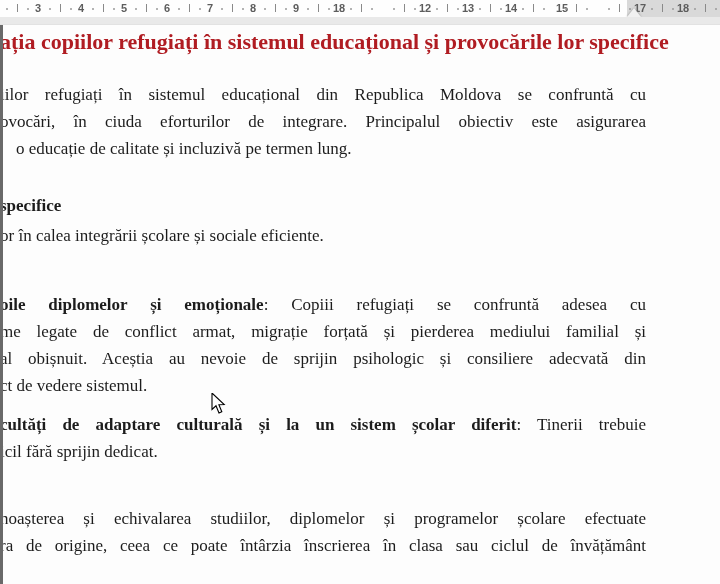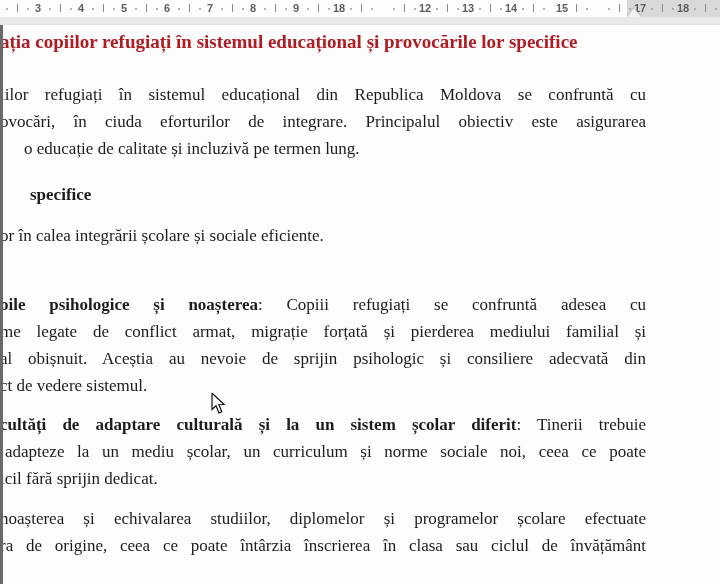--- a/index.html
+++ b/index.html
@@ -44,21 +44,21 @@
   .page{
     position:absolute;left:0;top:25px;width:688px;height:559px;
     background:#fdfdfd;
   }
   .page-edge{
     position:absolute;top:25px;width:3px;height:559px;
     background:#696969;
   }
   .doc-title{
     position:absolute;left:0;width:648px;
-    font-size:19px;font-weight:700;line-height:26px;
+    font-size:22px;font-weight:700;line-height:26px;
     white-space:nowrap;
   }
   .para{
     position:absolute;left:0;width:646px;
     font-size:17px;line-height:27px;color:#1c1c1c;
   }
   .tline{white-space:nowrap;}
   .tline.fill{
     white-space:normal;
     text-align:justify;
@@ -146,37 +146,36 @@
   <div class="indent-marker" style="left: 627px;"></div>
 </div>
 <div class="ruler-strip"></div>
 
 <div class="page">
   <div class="doc-title" style="top: 4px; color: rgb(176, 28, 34);">ația copiilor refugiați în sistemul educațional și provocările lor specifice</div>
   <div id="paragraphs">
       <div class="para" style="top: 56px;">
         <div class="tline fill">iilor refugiați în sistemul educațional din Republica Moldova se confruntă cu</div>
         <div class="tline fill">ovocări, în ciuda eforturilor de integrare. Principalul obiectiv este asigurarea</div>
-        <div class="tline" style="padding-left: 24px;">o educație de calitate și incluzivă pe termen lung.</div>
+        <div class="tline" style="padding-left: 16px;">o educație de calitate și incluzivă pe termen lung.</div>
       </div>
-      <div class="para" style="top: 156px; margin-left: 30px;">
+      <div class="para" style="top: 167px;">
         <div class="tline"><b>specifice</b></div>
       </div>
       <div class="para" style="top: 197px;">
         <div class="tline">or în calea integrării școlare și sociale eficiente.</div>
       </div>
       <div class="para" style="top: 266px;">
-        <div class="tline fill"><b>oile psihologice și noașterea</b>: Copiii refugiați se confruntă adesea cu</div>
+        <div class="tline fill"><b>oile diplomelor și emoționale</b>: Copiii refugiați se confruntă adesea cu</div>
         <div class="tline fill">me legate de conflict armat, migrație forțată și pierderea mediului familial și</div>
         <div class="tline fill">al obișnuit. Aceștia au nevoie de sprijin psihologic și consiliere adecvată din</div>
         <div class="tline">ct de vedere sistemul.</div>
       </div>
       <div class="para" style="top: 386px;">
         <div class="tline fill"><b>cultăți de adaptare culturală și la un sistem școlar diferit</b>: Tinerii trebuie</div>
-        <div class="tline fill" style="padding-left: 5px;">adapteze la un mediu școlar, un curriculum și norme sociale noi, ceea ce poate</div>
         <div class="tline">icil fără sprijin dedicat.</div>
       </div>
       <div class="para" style="top: 480px;">
         <div class="tline fill">noașterea și echivalarea studiilor, diplomelor și programelor școlare efectuate</div>
         <div class="tline fill">ra de origine, ceea ce poate întârzia înscrierea în clasa sau ciclul de învățământ</div>
       </div>
     </div>
 </div>
 
 <div class="page-edge"></div>

